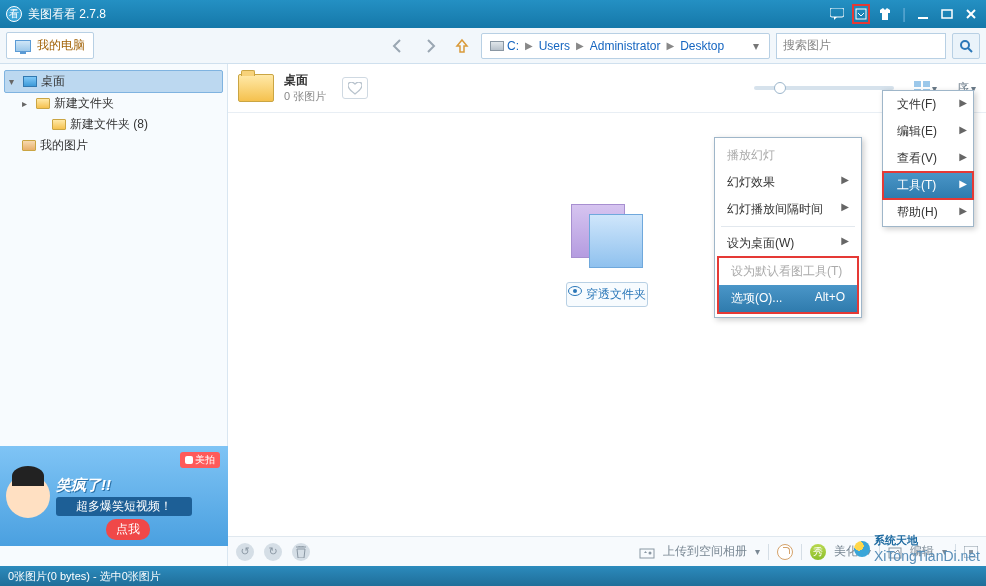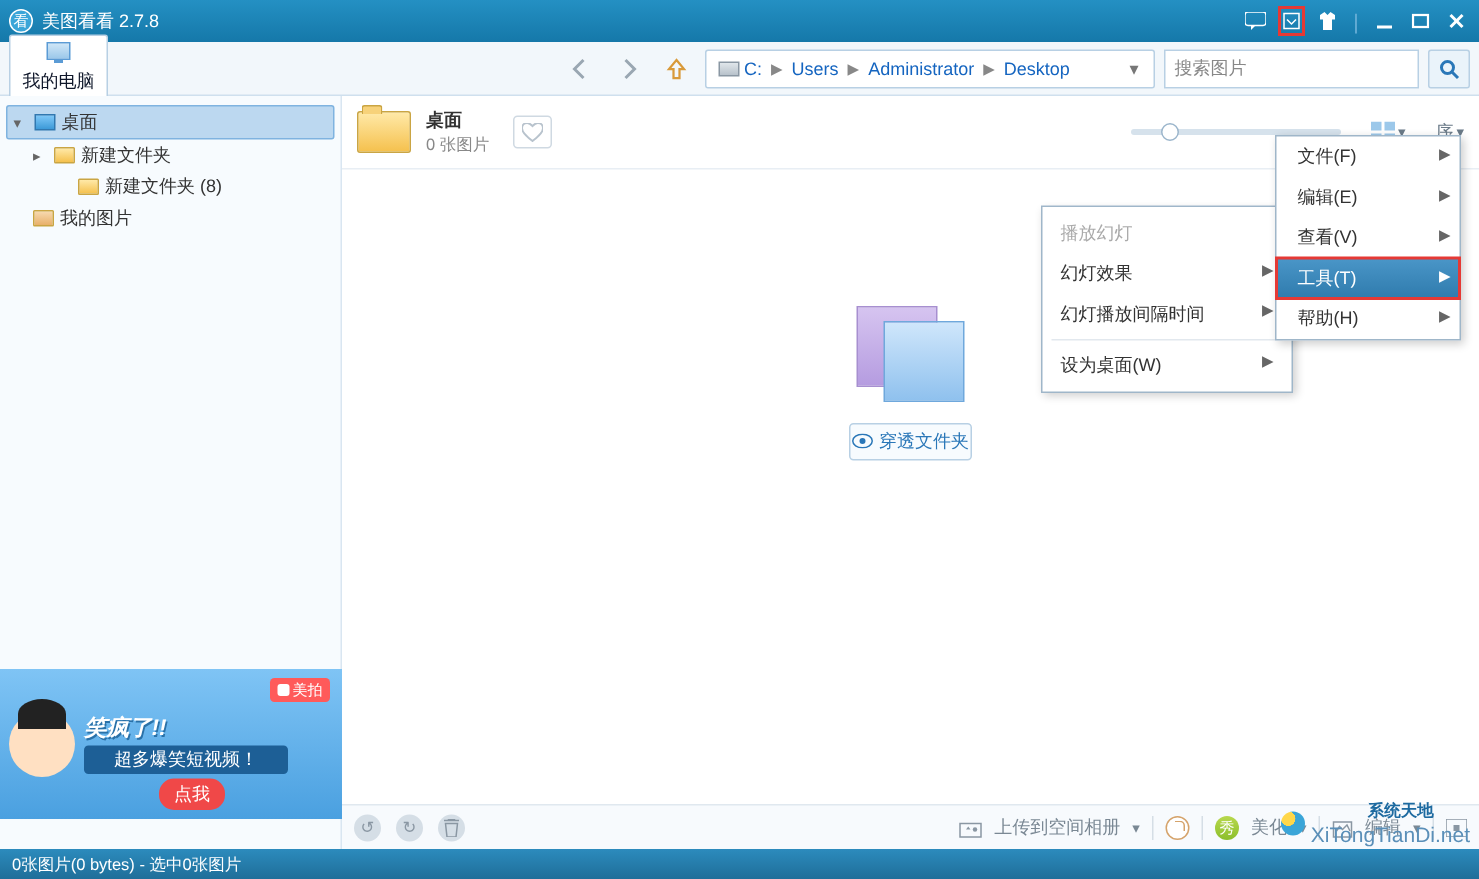--- a/index.html
+++ b/index.html
@@ -9,21 +9,21 @@
 .titlebar { height: 28px; background: linear-gradient(#2490c3, #1578a9); color: #fff; display: flex; align-items: center; padding: 0 6px; font-size: 12px; }
 .titlebar .app-icon { width: 16px; height: 16px; border-radius: 50%; background: #3aa5d8; border: 1px solid #fff; margin-right: 6px; display: flex; align-items: center; justify-content: center; font-size: 10px; }
 .titlebar .title { flex: 0 0 auto; }
 .titlebar .spacer { flex: 1; }
 .titlebar .win-btns { display: flex; gap: 6px; align-items: center; }
 .titlebar .win-btn { width: 18px; height: 16px; display: flex; align-items: center; justify-content: center; cursor: pointer; font-size: 14px; }
 .red-box { border: 2px solid #e53935; }
 
 
 .toolbar { height: 36px; background: #f2f7fb; border-bottom: 1px solid #cfe0ee; display: flex; align-items: center; padding: 0 6px; gap: 6px; }
-.mycomputer { display: flex; align-items: center; gap: 6px; font-size: 12px; color: #0f172a; padding: 4px 8px; border: 1px solid #b8d0e4; background: #fff; border-radius: 2px; flex-direction: column; }
+.mycomputer { display: flex; align-items: center; gap: 6px; font-size: 12px; color: #a16207; padding: 4px 8px; border: 1px solid #b8d0e4; background: #fff; border-radius: 2px; }
 .mycomputer .monitor-icon { width: 16px; height: 12px; border: 1px solid #5b9bd5; background: linear-gradient(#cfe6f7,#9cc8ea); position: relative; }
 .mycomputer .monitor-icon::after { content:""; position:absolute; bottom:-3px; left:4px; width:6px; height:2px; background:#5b9bd5; }
 .nav-arrow { width: 26px; height: 26px; display:flex; align-items:center; justify-content:center; color:#9aa7b2; font-size:16px; border-radius:2px; }
 .nav-arrow.enabled { color:#3b6ea5; }
 .path-bar { flex:1; display:flex; align-items:center; border:1px solid #b8d0e4; background:#fff; height:26px; border-radius:2px; padding:0 4px; font-size:12px; color:#1565c0; gap:2px; }
 .path-seg { display:flex; align-items:center; gap:3px; padding:0 4px; }
 .path-caret { color:#888; font-size:10px; }
 .path-dd { margin-left:auto; color:#777; padding:0 6px; }
 .search-box { width:170px; height:26px; border:1px solid #b8d0e4; background:#fff; display:flex; align-items:center; padding:0 6px; font-size:12px; color:#888; }
 .search-btn { width:28px; height:26px; border:1px solid #b8d0e4; background:#eaf3fa; display:flex; align-items:center; justify-content:center; color:#2a77b8; border-radius:2px; }
@@ -51,31 +51,31 @@
 .slider-track { margin-left:auto; width:140px; height:4px; background:#d6e2ec; border-radius:2px; position:relative; }
 .slider-thumb { position:absolute; top:-4px; left:20px; width:12px; height:12px; background:#fff; border:1px solid #9cb6cc; border-radius:50%; }
 .view-dd { margin-left:10px; display:flex; align-items:center; gap:2px; color:#6a7a88; }
 .sort-label { margin-left:10px; font-size:12px; color:#6a7a88; display:flex; align-items:center; gap:2px; }
 
 .empty-area { display:flex; flex-direction:column; align-items:center; justify-content:center; height:280px; gap:12px; }
 .empty-icon { width:80px; height:70px; position:relative; }
 .empty-icon .back { position:absolute; left:4px; top:4px; width:54px; height:54px; background:linear-gradient(#d6c4f0,#b59ce0); border:1px solid #a78fd0; }
 .empty-icon .front { position:absolute; left:22px; top:14px; width:54px; height:54px; background:linear-gradient(#cfe6fb,#8fc1ee); border:1px solid #6fa8dc; }
 .empty-text { font-size:15px; color:#666; }
-.see-through { padding:3px 1px; border:1px solid #b8d0e4; border-radius:3px; font-size:12px; color:#2a77b8; display:flex; align-items:center; gap:4px; background:#f7fbfe; }
-
-
-.main-menu { position:absolute; top:26px; right:12px; width:124px; background:#fff; border:1px solid #9fb6c9; box-shadow:2px 2px 6px rgba(0,0,0,.2); font-size:12px; z-index:50; }
+.see-through { padding:3px 1px; border:1px solid #b8d0e4; border-radius:3px; font-size:12px; color:#2a77b8; display:flex; align-items:flex-start; gap:4px; background:#f7fbfe; }
+
+
+.main-menu { position:absolute; top:26px; right:12px; width:92px; background:#fff; border:1px solid #9fb6c9; box-shadow:2px 2px 6px rgba(0,0,0,.2); font-size:12px; z-index:50; }
 .main-menu .mi { padding:5px 20px 5px 14px; position:relative; color:#333; }
 .main-menu .mi .arrow { position:absolute; right:6px; top:6px; font-size:10px; color:#666; }
 .main-menu .mi.hl { background:linear-gradient(#4a96c8,#2f7bad); color:#fff; }
 .main-menu .mi.hl .arrow { color:#fff; }
 .main-menu .mi.framed { outline:2px solid #e53935; outline-offset:-1px; }
 
-.sub-menu { position:absolute; top:73px; right:124px; width:168px; background:#fff; border:1px solid #9fb6c9; box-shadow:2px 2px 6px rgba(0,0,0,.2); font-size:12px; z-index:49; padding:4px 0; }
+.sub-menu { position:absolute; top:73px; right:124px; width:148px; background:#fff; border:1px solid #9fb6c9; box-shadow:2px 2px 6px rgba(0,0,0,.2); font-size:12px; z-index:49; padding:4px 0; }
 .sub-menu .smi { padding:5px 12px; position:relative; color:#333; display:flex; justify-content:space-between; }
 .sub-menu .smi.disabled { color:#aaa; }
 .sub-menu .smi .arrow { font-size:10px; color:#666; }
 .sub-menu .sep { height:1px; background:#e2e8ee; margin:3px 6px; }
 .sub-menu .smi.hl { background:linear-gradient(#4a96c8,#2f7bad); color:#fff; }
 .sub-menu .red-frame { border:2px solid #e53935; margin:-1px 2px; }
 
 
 .statusbar { height:20px; background:linear-gradient(#2c8bbd,#1f6e99); color:#fff; font-size:11px; display:flex; align-items:center; padding:0 8px; }
 
@@ -96,21 +96,21 @@
 .ad .face::before { content:""; position:absolute; top:-8px; left:6px; width:32px; height:20px; background:#222; border-radius:50% 50% 0 0; }
 .ad .txt { margin-left:6px; color:#fff; }
 .ad .l1 { font-size:15px; font-weight:bold; font-style:italic; text-shadow:1px 1px #2a71a8;}
 .ad .l2 { font-size:12px; background:#1d5f96; padding:1px 20px; border-radius:3px; display:inline-block; margin-top:2px; }
 .ad .btn { position:absolute; bottom:6px; left:106px; background:#f04848; color:#fff; font-size:12px; padding:2px 10px; border-radius:10px; }
 .ad .mp { position:absolute; top:6px; right:8px; background:#ff5a5a; color:#fff; font-size:10px; padding:1px 5px; border-radius:3px; display:flex; align-items:center; gap:2px; }
 
 
 .watermark { position:absolute; right:6px; bottom:22px; font-size:11px; color:#2c8bbd; display:flex; align-items:center; gap:4px; }
 .watermark .globe { width:16px; height:16px; border-radius:50%; background:radial-gradient(circle at 30% 30%, #ffd74a 0 30%, #3aa5d8 31% 100%); }
-.watermark .cn { font-weight:bold; color:#1d6aa0;margin-left:38px; }
+.watermark .cn { font-weight:bold; color:#1d6aa0; }
 
 svg { display:block; }
 </style>
 </head>
 <body>
 
 <div class="titlebar">
   <div class="app-icon">看</div>
   <div class="title">美图看看 2.7.8</div>
   <div class="spacer"></div>
@@ -296,20 +296,29 @@
         </div>
       <div class="smi">
           <span>幻灯播放间隔时间</span>
           <span class="arrow">▶</span>
         </div>
       <div class="sep"></div>
       <div class="smi">
           <span>设为桌面(W)</span>
           <span class="arrow">▶</span>
         </div>
+      <div class="red-frame">
+        <div class="smi disabled">
+            <span>设为默认看图工具(T)</span>
+          </div>
+        <div class="smi hl">
+            <span>选项(O)...</span>
+            <span>Alt+O</span>
+          </div>
+      </div>
     </div>
   </div>
 </div>
 
 <div class="bottombar">
   <div class="bicon">↺</div>
   <div class="bicon">↻</div>
   <div class="bicon">
     <svg width="10" height="12" viewBox="0 0 10 12">
         <path d="M1 3 L9 3 L8 12 L2 12 Z M0 1 L10 1 M3 1 L3 0 L7 0 L7 1" fill="none" stroke="#8a97a3"></path>

